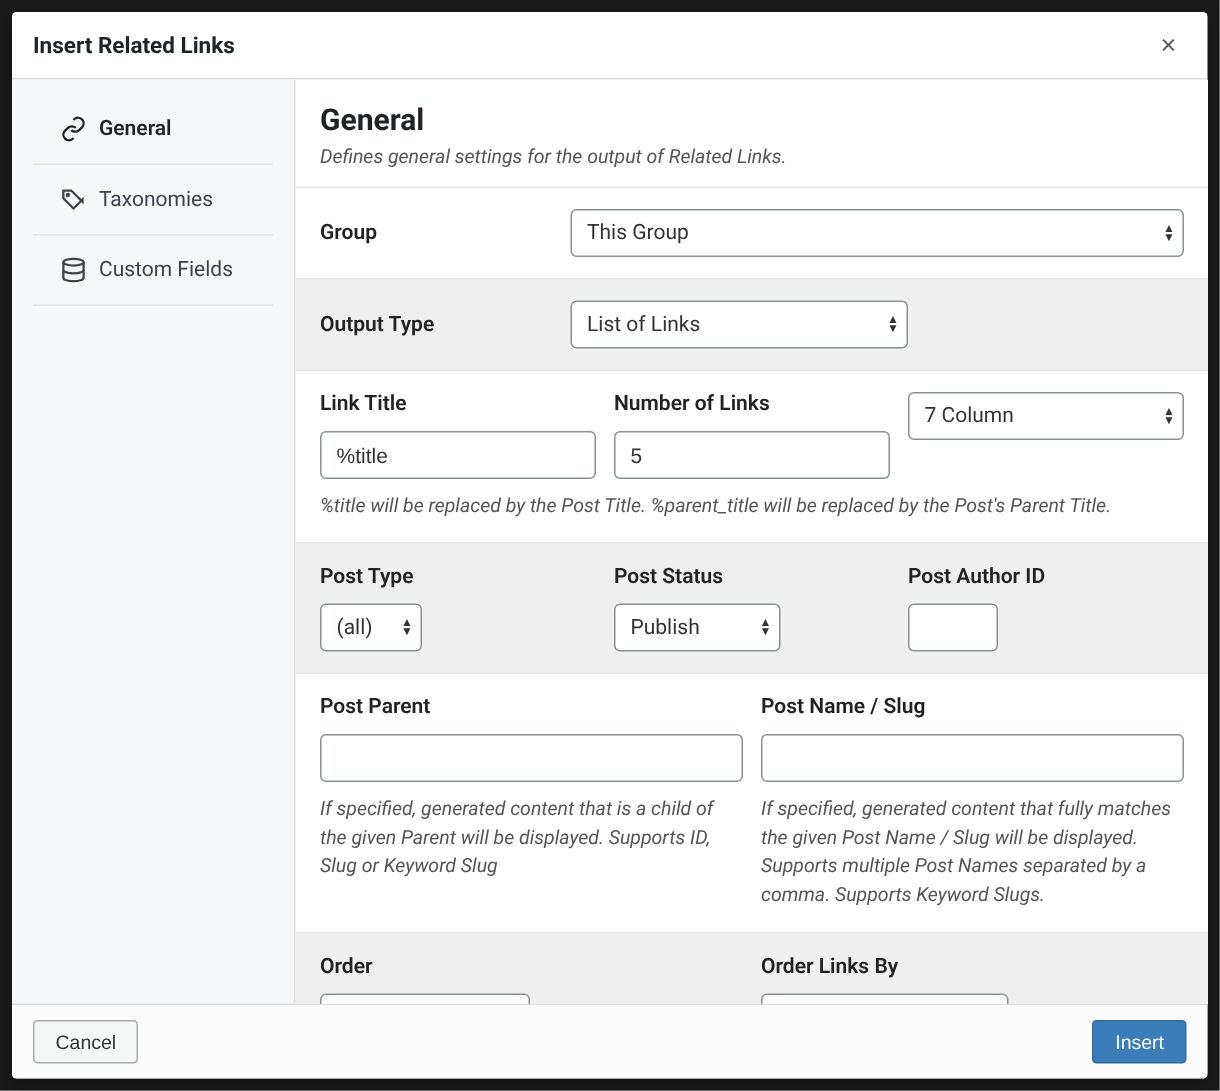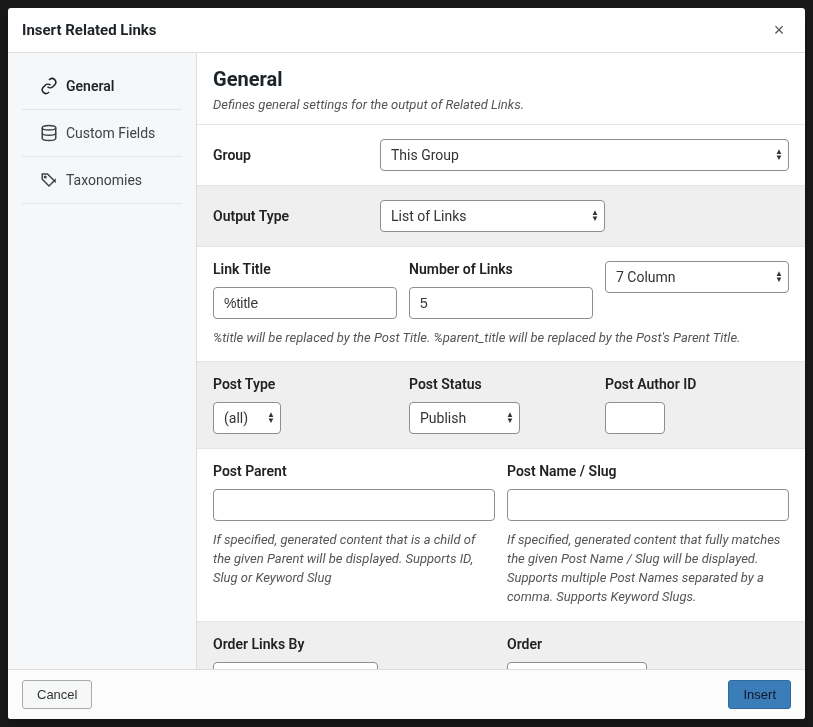--- a/index.html
+++ b/index.html
@@ -191,21 +191,21 @@
   border-radius: 3px;
   font-size: 13px;
   cursor: pointer;
   border: 1px solid #aaa;
   background: #f6f7f7;
   color: #333;
 }
 .btn-primary {
   background: #3a7db9;
   border: 1px solid #2f6a9e;
-  color: #0f172a;
+  color: #ffffff;
   font-weight: 500;
 }
 </style>
 </head>
 <body>
 
 <div class="backdrop"></div>
 
 <div class="modal">
 
@@ -221,32 +221,32 @@
     <div class="sidebar">
       <div class="sidebar-item active">
         <svg viewBox="0 0 24 24" fill="none" stroke="currentColor" stroke-width="2">
             <path d="M10 13a5 5 0 0 0 7 0l3-3a5 5 0 0 0-7-7l-1 1"></path>
             <path d="M14 11a5 5 0 0 0-7 0l-3 3a5 5 0 0 0 7 7l1-1"></path>
           </svg>
         <span>General</span>
       </div>
       <div class="sidebar-item">
         <svg viewBox="0 0 24 24" fill="none" stroke="currentColor" stroke-width="2">
+            <path d="M20 12l-8 8-9-9V4h7l10 10z"></path>
+            <circle cx="7" cy="8" r="1"></circle>
+          </svg>
+        <span>Taxonomies</span>
+      </div>
+      <div class="sidebar-item">
+        <svg viewBox="0 0 24 24" fill="none" stroke="currentColor" stroke-width="2">
             <ellipse cx="12" cy="5" rx="9" ry="3"></ellipse>
             <path d="M3 5v14a9 3 0 0 0 18 0V5"></path>
             <path d="M3 12a9 3 0 0 0 18 0"></path>
           </svg>
         <span>Custom Fields</span>
-      </div>
-      <div class="sidebar-item">
-        <svg viewBox="0 0 24 24" fill="none" stroke="currentColor" stroke-width="2">
-            <path d="M20 12l-8 8-9-9V4h7l10 10z"></path>
-            <circle cx="7" cy="8" r="1"></circle>
-          </svg>
-        <span>Taxonomies</span>
       </div>
     </div>
 
     <div class="content">
       <div class="content-header">
         <h2>General</h2>
         <div class="desc">Defines general settings for the output of Related Links.</div>
       </div>
 
       <div class="form-row">
@@ -333,29 +333,29 @@
             <div class="col-label">Post Name / Slug</div>
             <input type="text" value="" style="">
             <div class="help-col">If specified, generated content that fully matches the given Post Name / Slug will be displayed. Supports multiple Post Names separated by a comma. Supports Keyword Slugs.</div>
           </div>
         </div>
       </div>
 
       <div class="multi-row alt">
         <div class="cols">
           <div class="col">
+            <div class="col-label">Order</div>
+            <div class="select-wrap" style="width:140px;">
+              <div class="select"></div>
+
+            </div>
+          </div>
+          <div class="col">
             <div class="col-label">Order Links By</div>
             <div class="select-wrap" style="width:165px;">
-              <div class="select"></div>
-
-            </div>
-          </div>
-          <div class="col">
-            <div class="col-label">Order</div>
-            <div class="select-wrap" style="width:140px;">
               <div class="select"></div>
 
             </div>
           </div>
         </div>
       </div>
 
     </div>
   </div>
 

